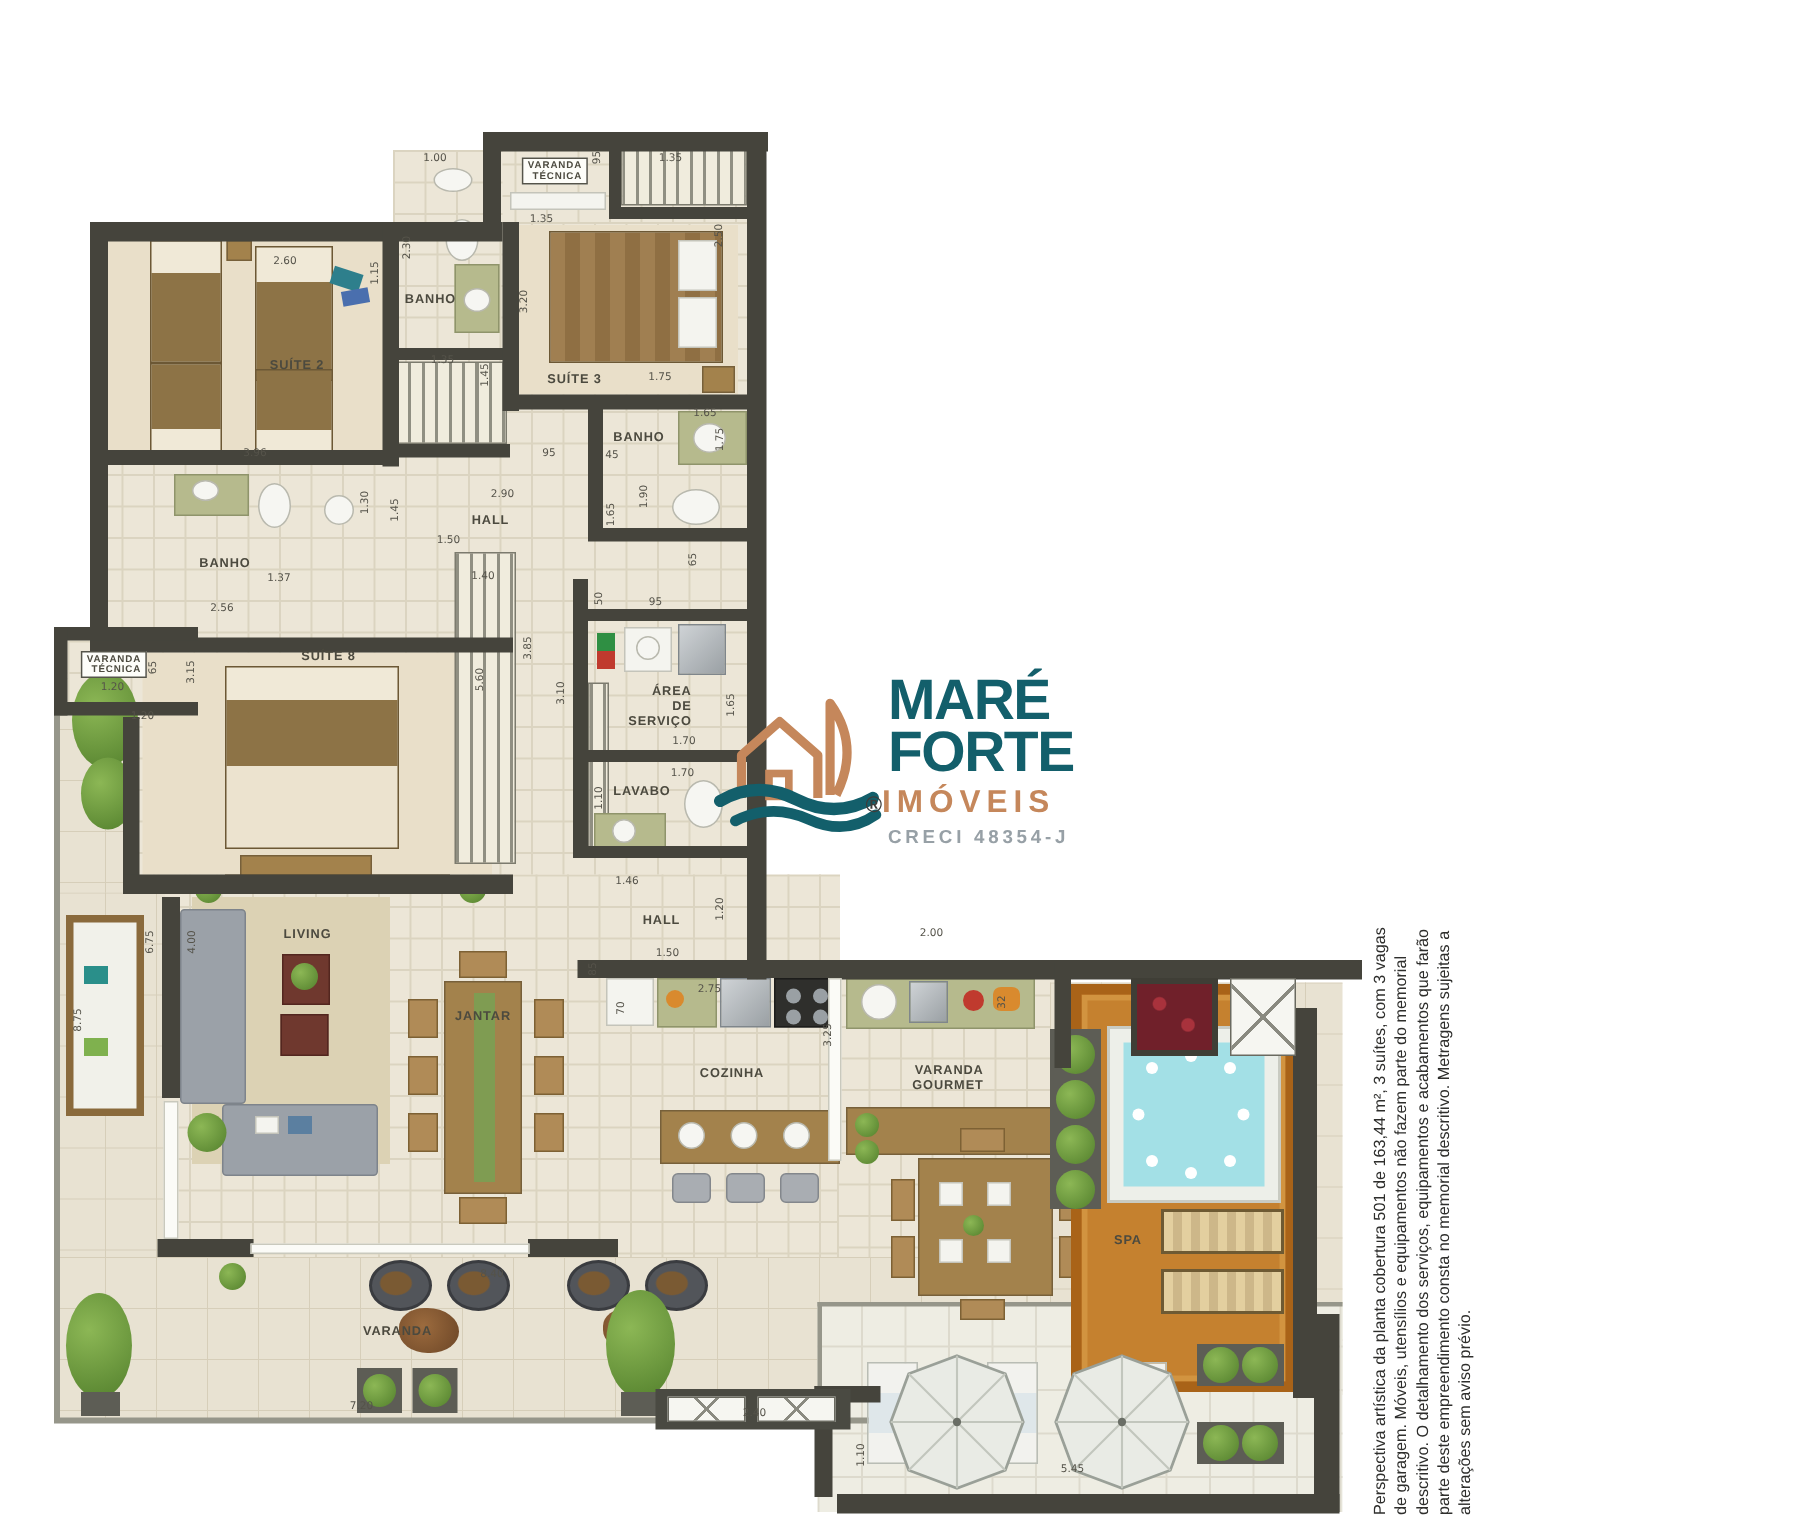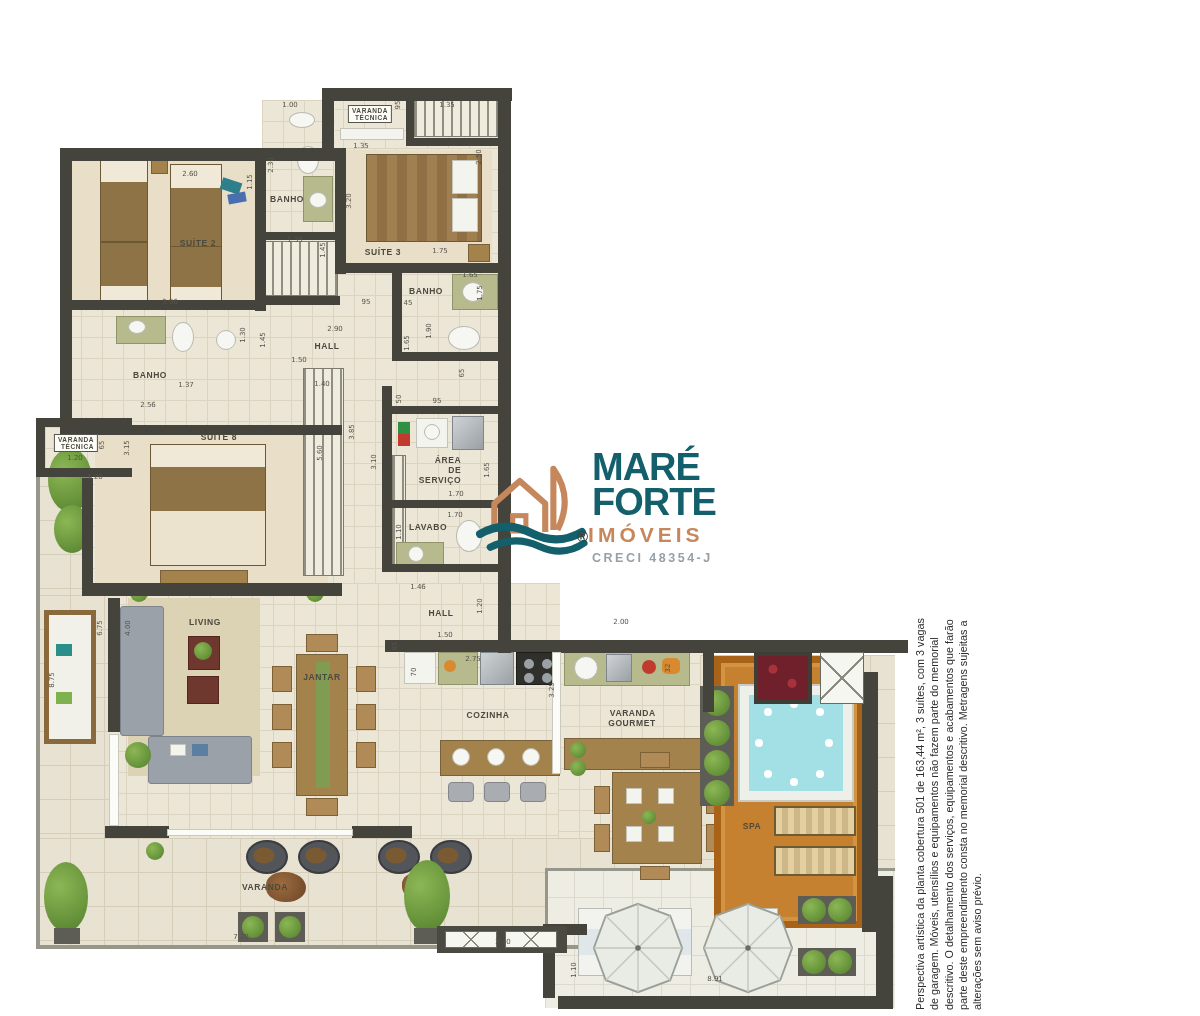--- a/index.html
+++ b/index.html
@@ -386,21 +386,21 @@
       <div class="dim v" style="left: 102px; top: 445px;">65</div>
       <div class="dim" style="left: 75px; top: 458px;">1.20</div>
       <div class="dim" style="left: 95px; top: 477px;">1.20</div>
       <div class="dim v" style="left: 52px; top: 680px;">8.75</div>
       <div class="dim v" style="left: 100px; top: 628px;">6.75</div>
       <div class="dim v" style="left: 128px; top: 628px;">4.00</div>
       <div class="dim" style="left: 328px; top: 849px;">8.40</div>
       <div class="dim" style="left: 241px; top: 937px;">7.20</div>
       <div class="dim" style="left: 503px; top: 922px; margin-top: 20px;">2.40</div>
       <div class="dim v" style="left: 574px; top: 970px;">1.10</div>
-      <div class="dim" style="left: 715px; top: 979px;">8.91</div>
+      <div class="dim" style="left: 715px; top: 979px;">5.45</div>
     </div>
 
   <div class="header">
   </div>
 
   <div class="logo">
     <svg class="logo-icon" viewBox="0 0 110 105">
       <path d="M18 78 V50 L43 28 L68 50 V78" fill="none" stroke="#c5875b" stroke-width="6" stroke-linejoin="round"></path>
       <rect x="36" y="62" width="13" height="15" fill="none" stroke="#c5875b" stroke-width="5"></rect>
       <path d="M76 76 V16 Q96 44 80 76" fill="none" stroke="#c5875b" stroke-width="6" stroke-linejoin="round"></path>

